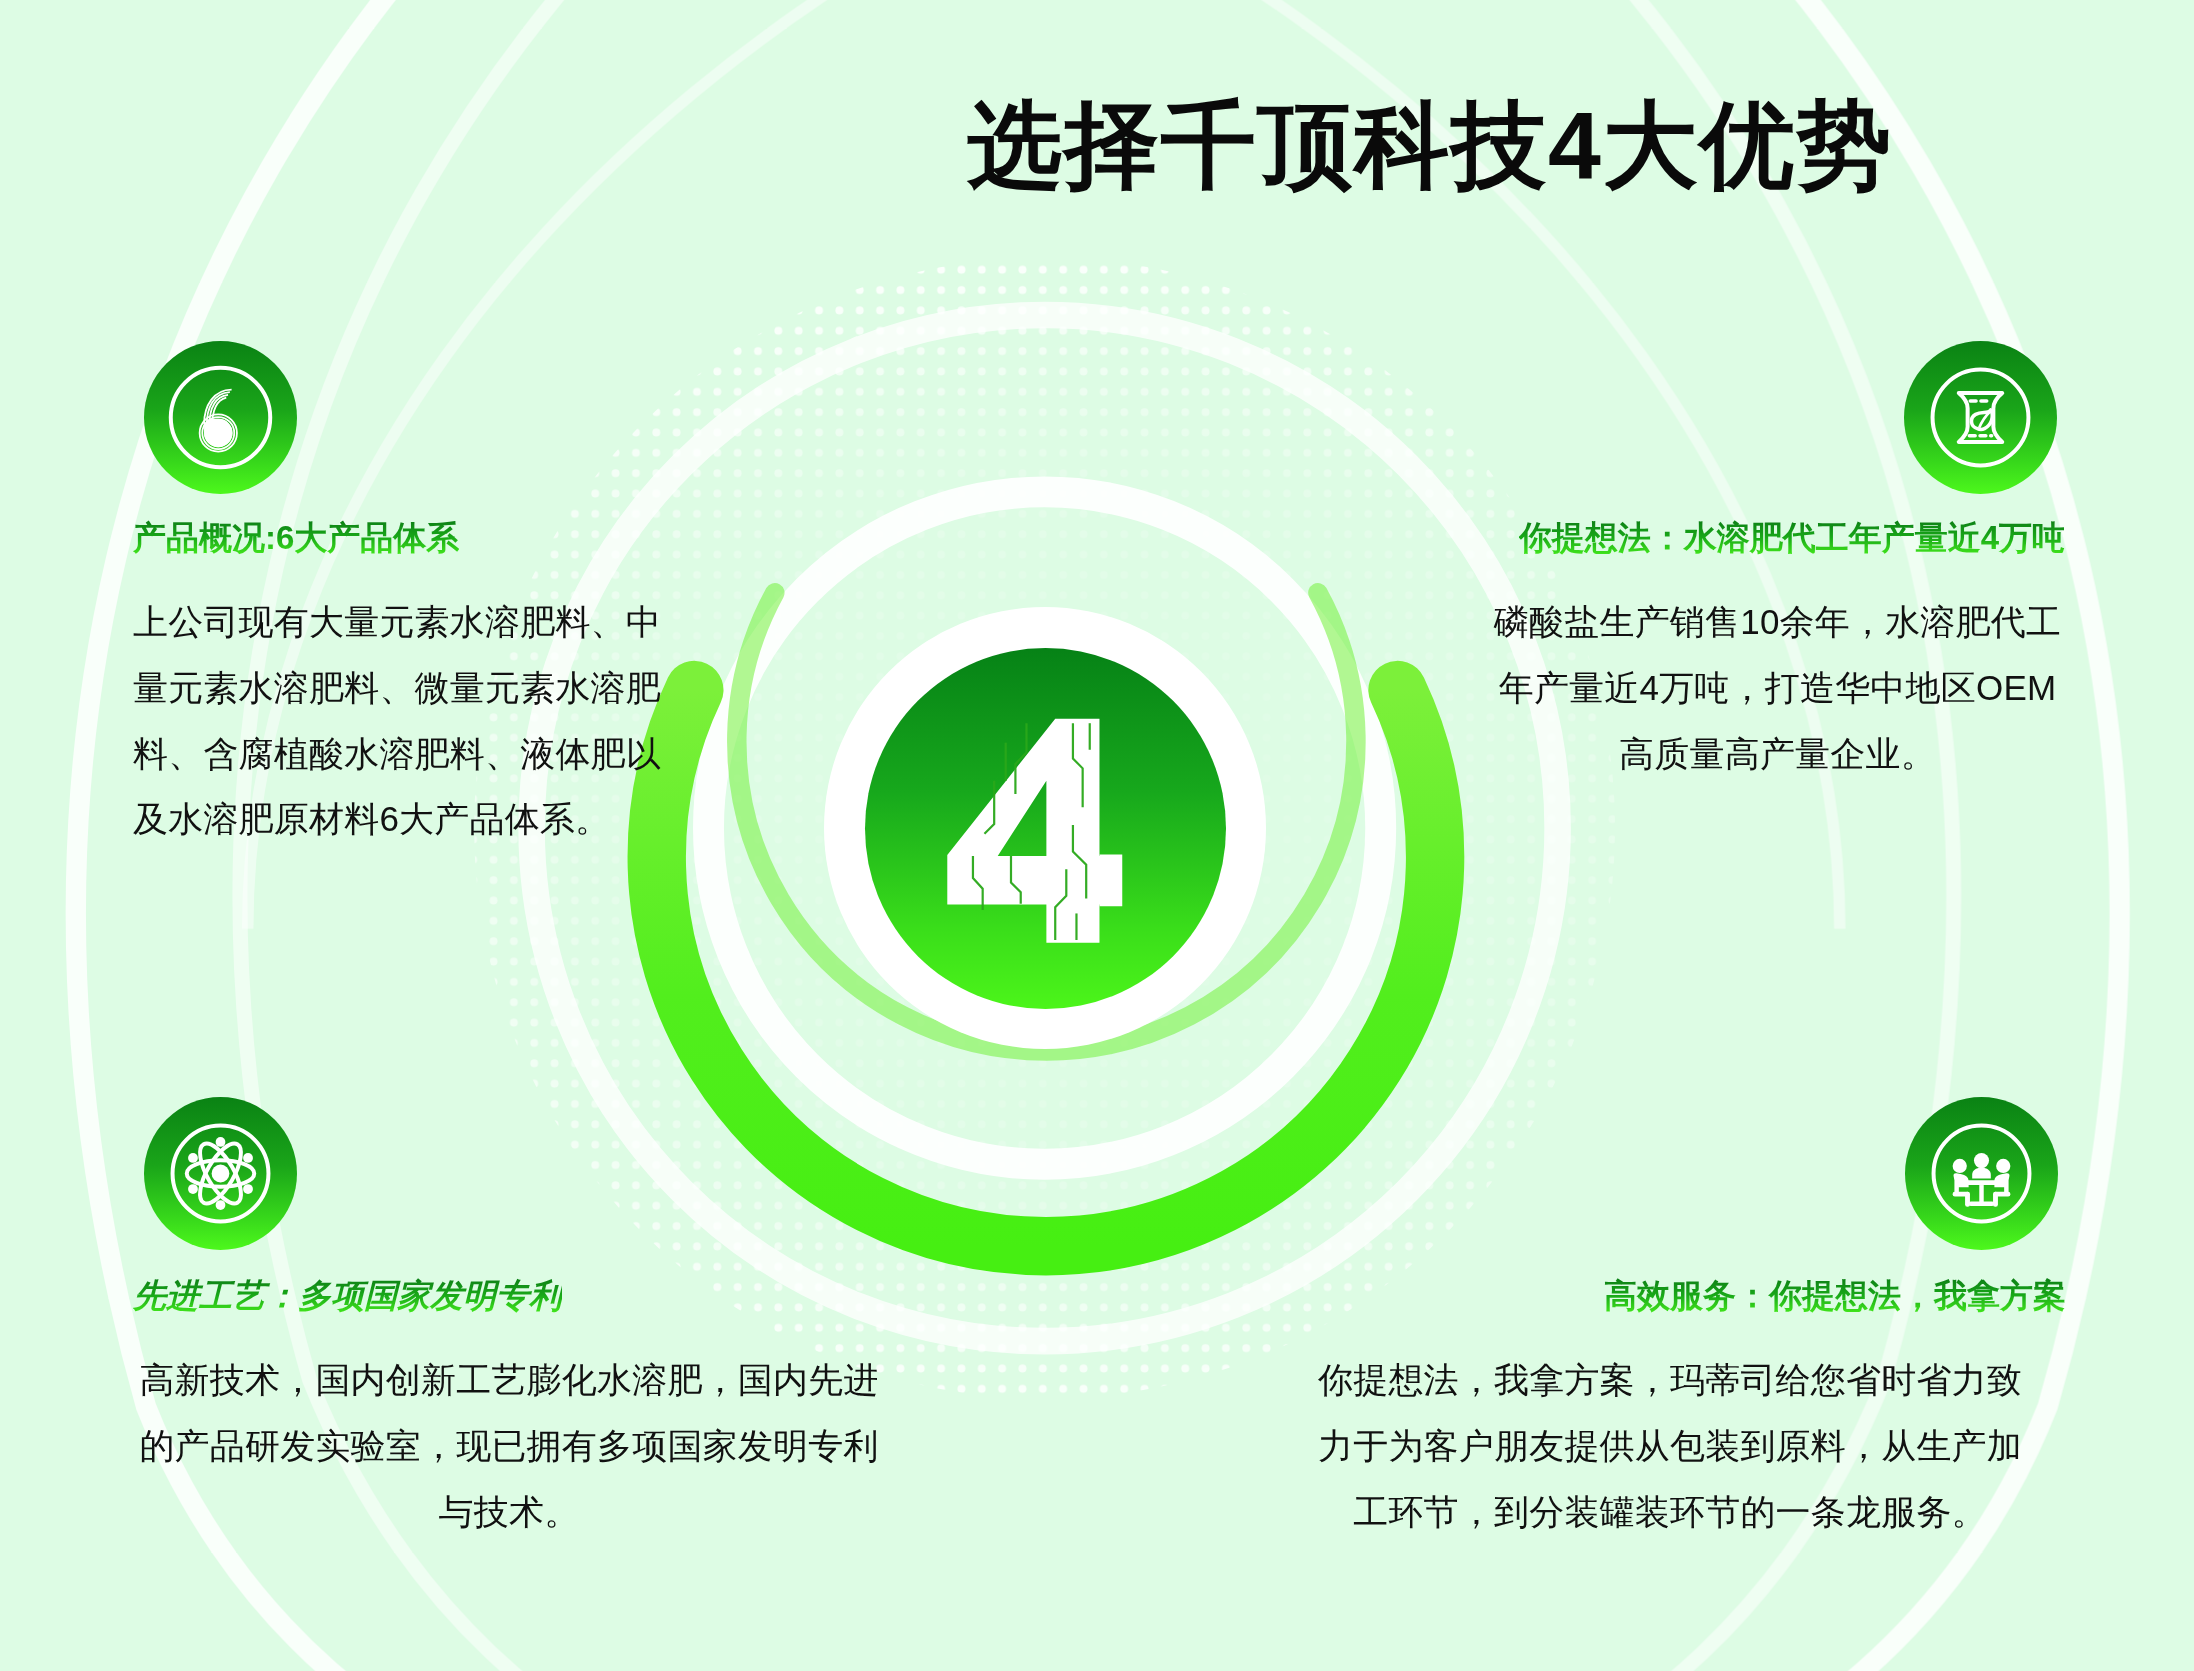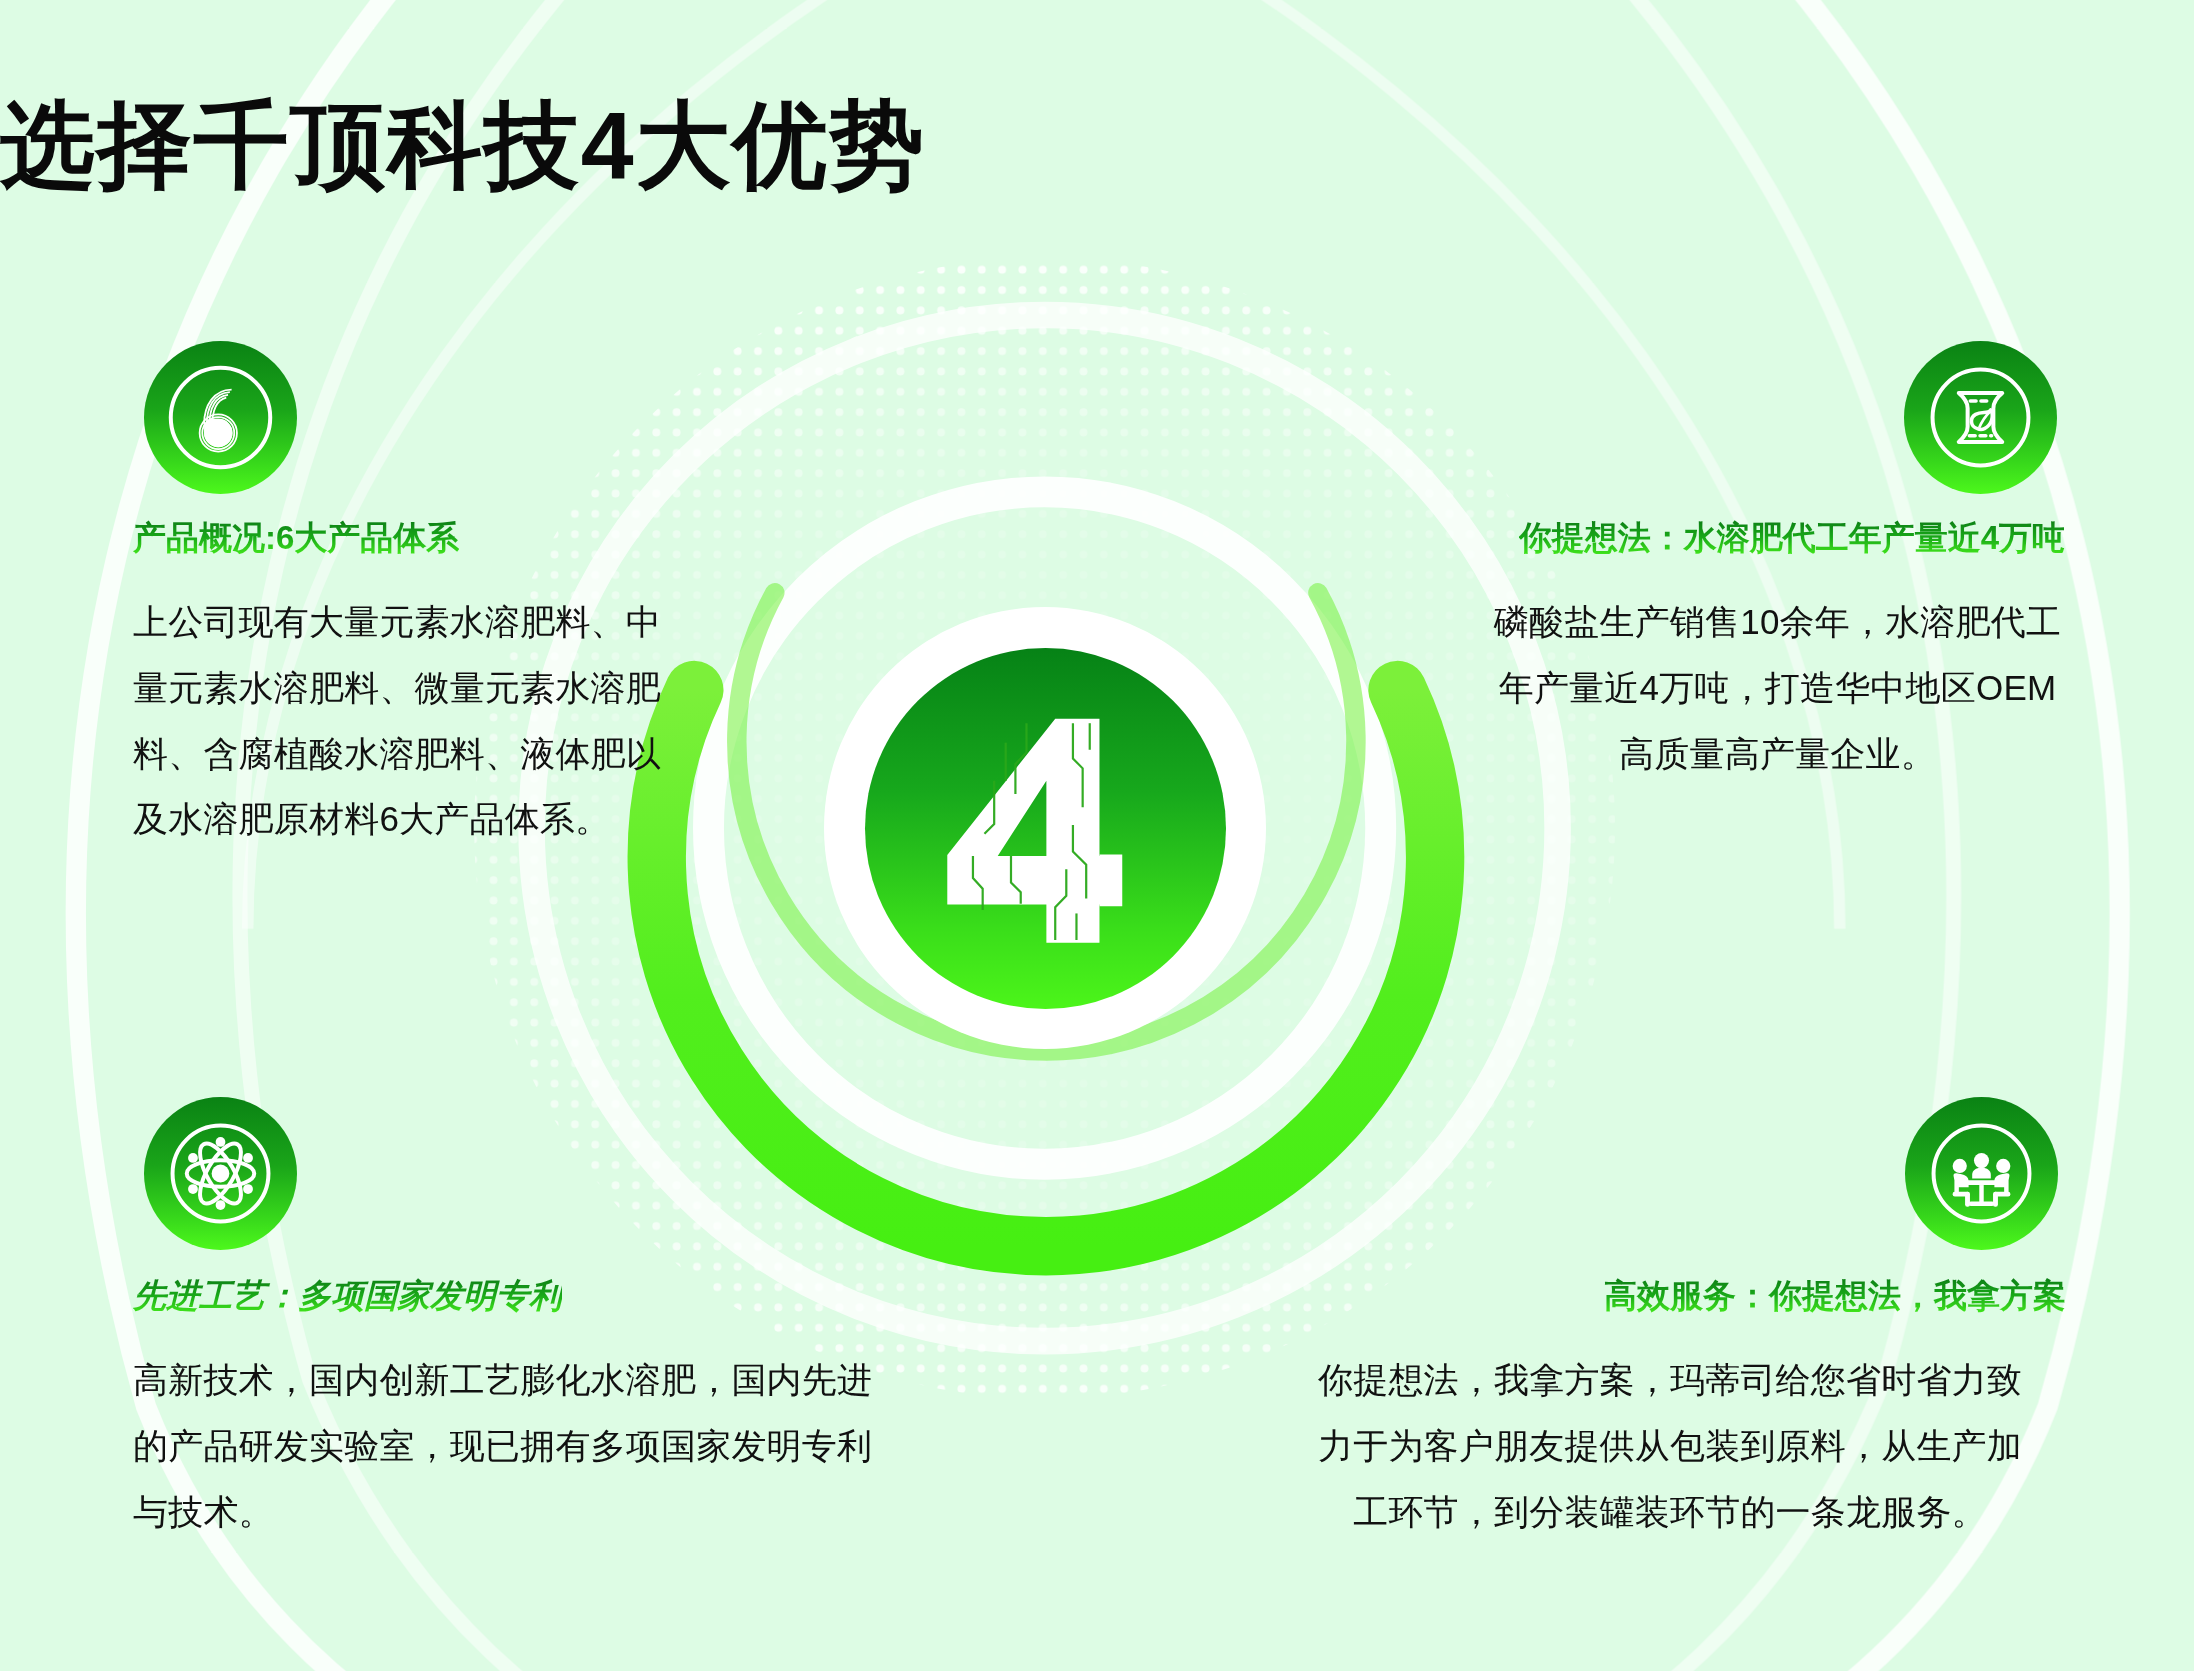--- a/index.html
+++ b/index.html
@@ -10,21 +10,21 @@
     position:relative;
   }
 
   
   #bg-layer{ position:absolute; inset:0; overflow:hidden; }
   #bg-svg{ position:absolute; left:0; top:0; width:2194px; height:1672px; }
 
   
   #page-title{
     position:absolute; top:88px; left:0; width:1893px;
-    text-align:left;
+    text-align:right;
     font-size:95px; font-weight:bold; color:#0a0a0a;
     letter-spacing:1.8px;
     line-height:1.2;
   }
 
   
   #hero{
     position:absolute; left:824px; top:607px;
     width:442px; height:442px;
   }
@@ -71,21 +71,21 @@
   
   #quad-tr{ left:1185px; top:341px; width:880px; }
   #quad-tr .badge{ right:8px; top:0; }
   #quad-tr .q-head{ position:absolute; right:0; top:177px; }
   #quad-tr .q-body{ position:absolute; right:0; top:248px; width:575px; text-align:center; }
 
   
   #quad-bl{ left:133px; top:1097px; width:761px; }
   #quad-bl .badge{ left:11px; top:0; }
   #quad-bl .q-head{ position:absolute; left:0; top:179px;font-style:italic; }
-  #quad-bl .q-body{ position:absolute; left:0; top:250px; width:752px; text-align:left; }
+  #quad-bl .q-body{ position:absolute; left:0; top:250px; width:752px; text-align:center; }
 
   
   #quad-br{ left:1305px; top:1097px; width:761px; }
   #quad-br .badge{ right:8px; top:0; }
   #quad-br .q-head{ position:absolute; right:0; top:179px;text-align:center; }
   #quad-br .q-body{ position:absolute; left:0; top:250px; width:730px; text-align:center; }
 </style>
 </head>
 <body>
 

